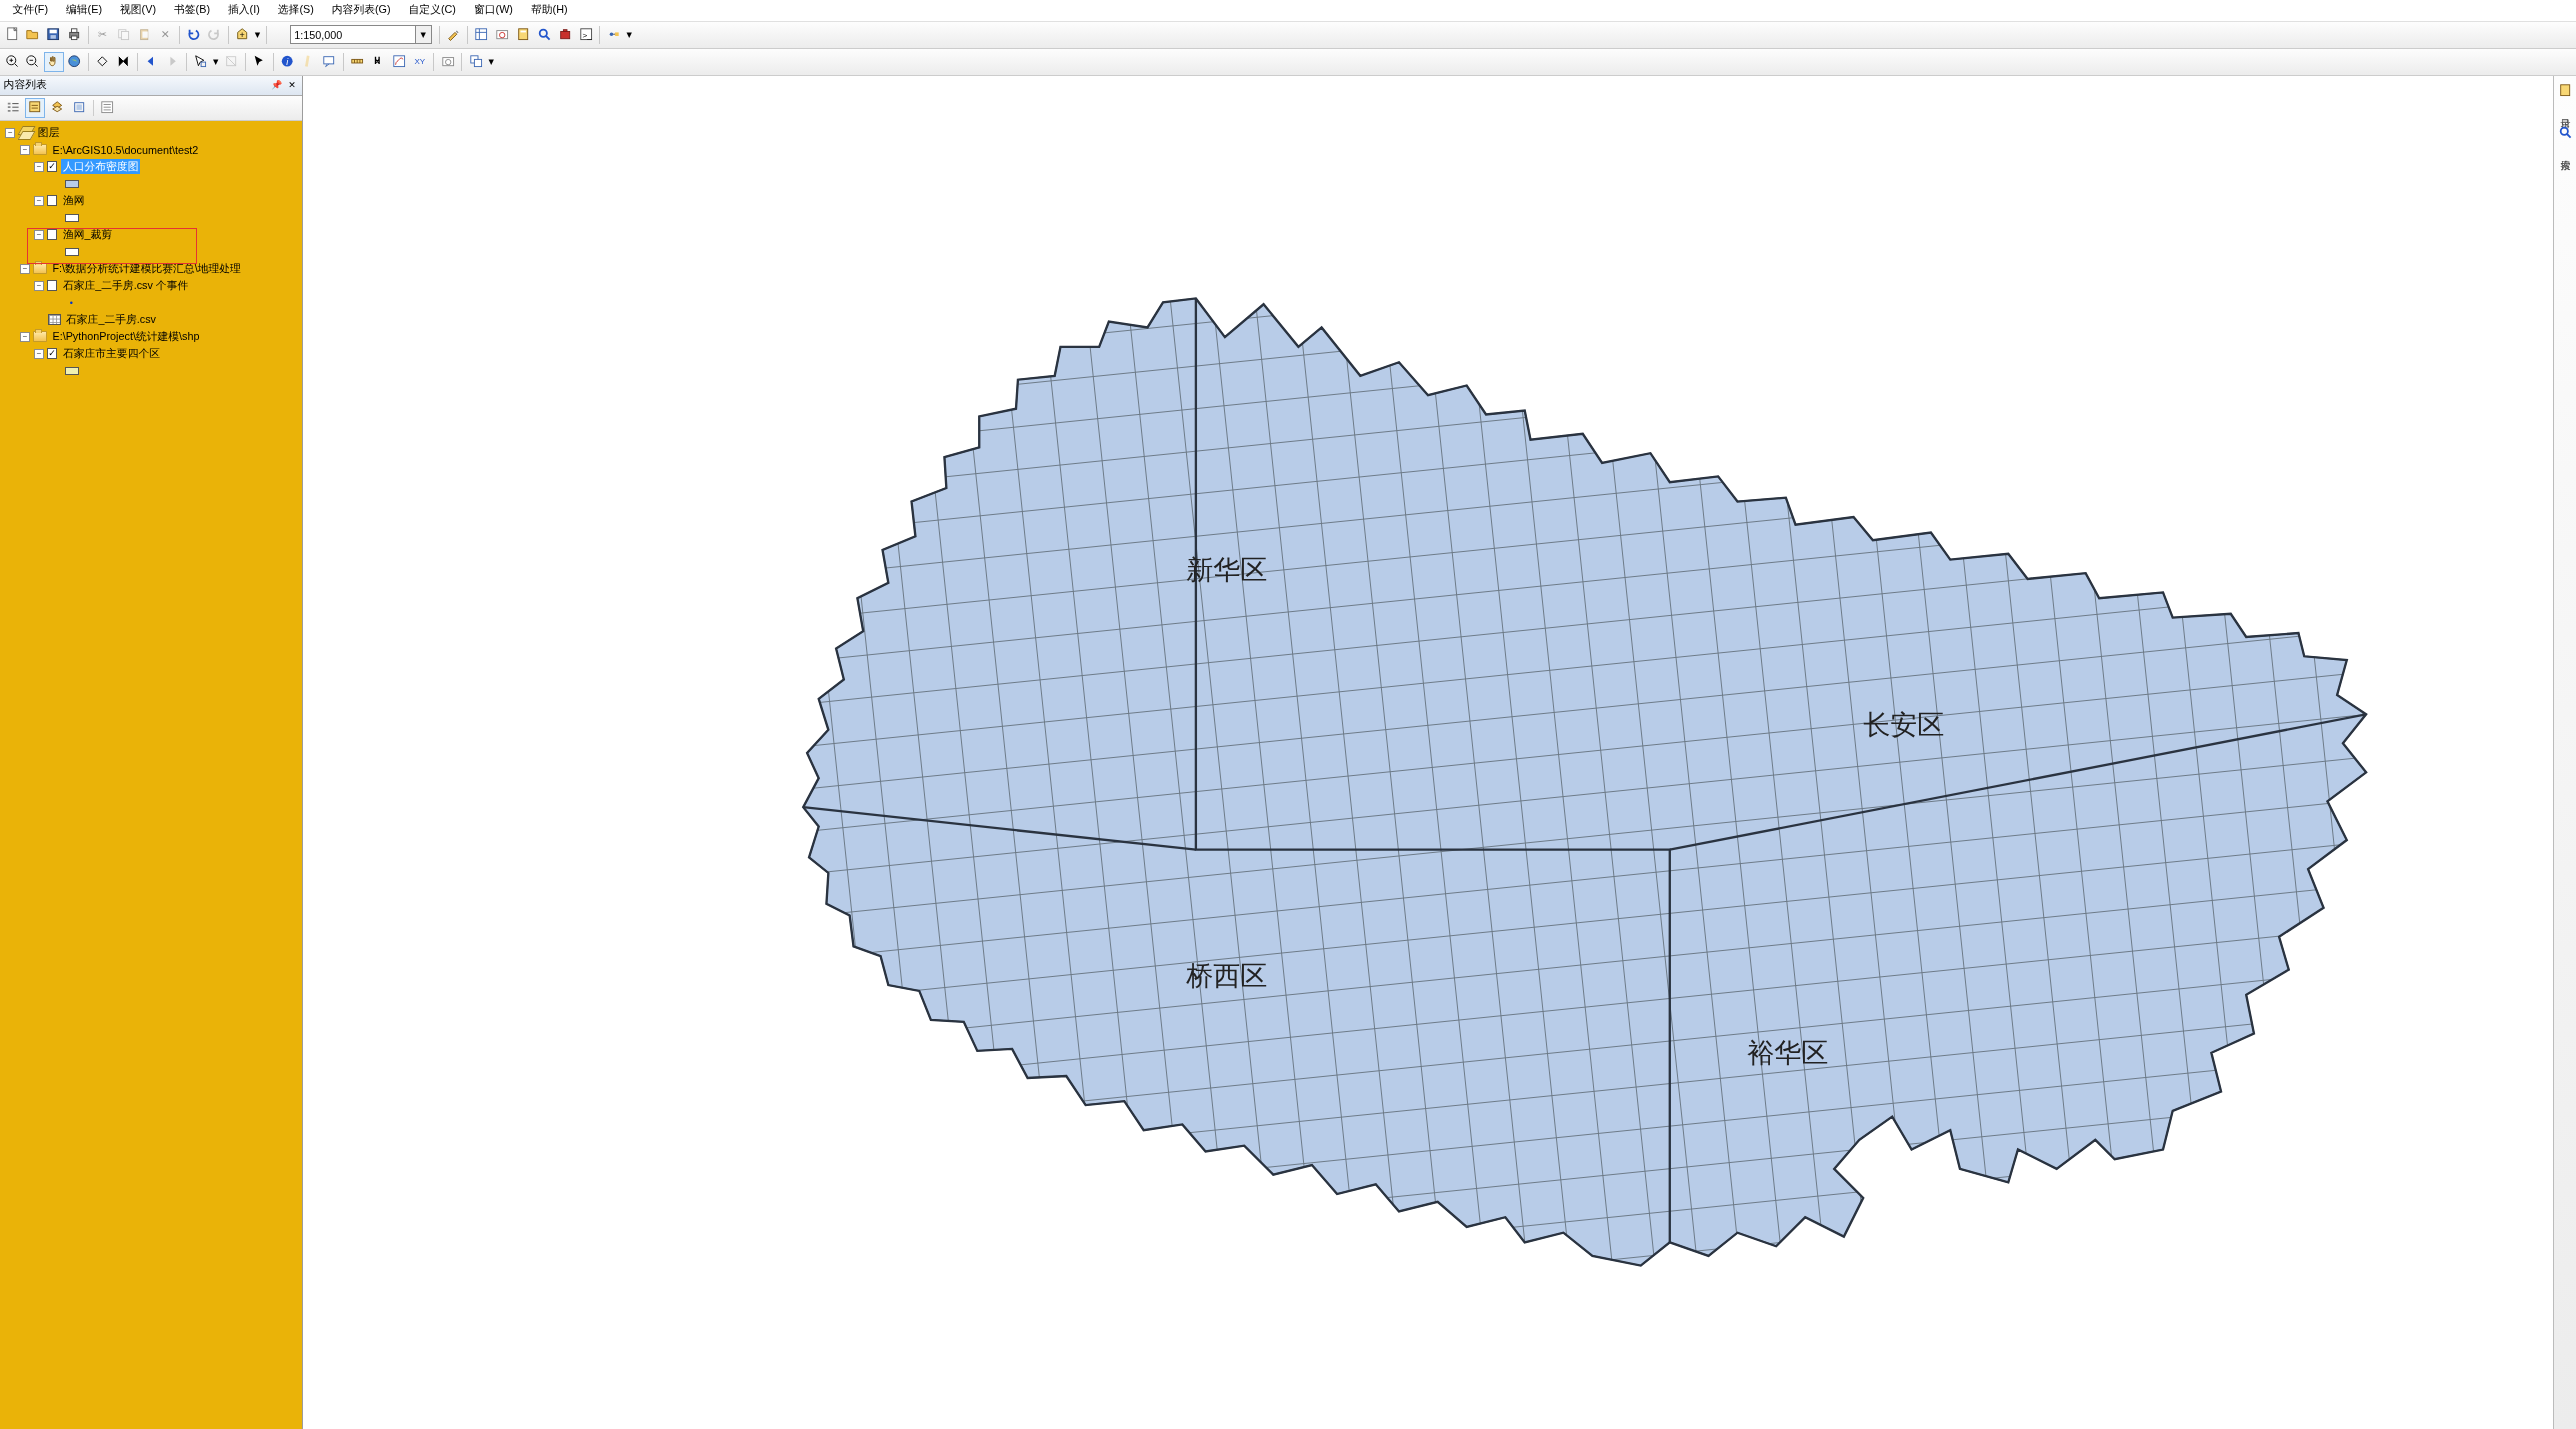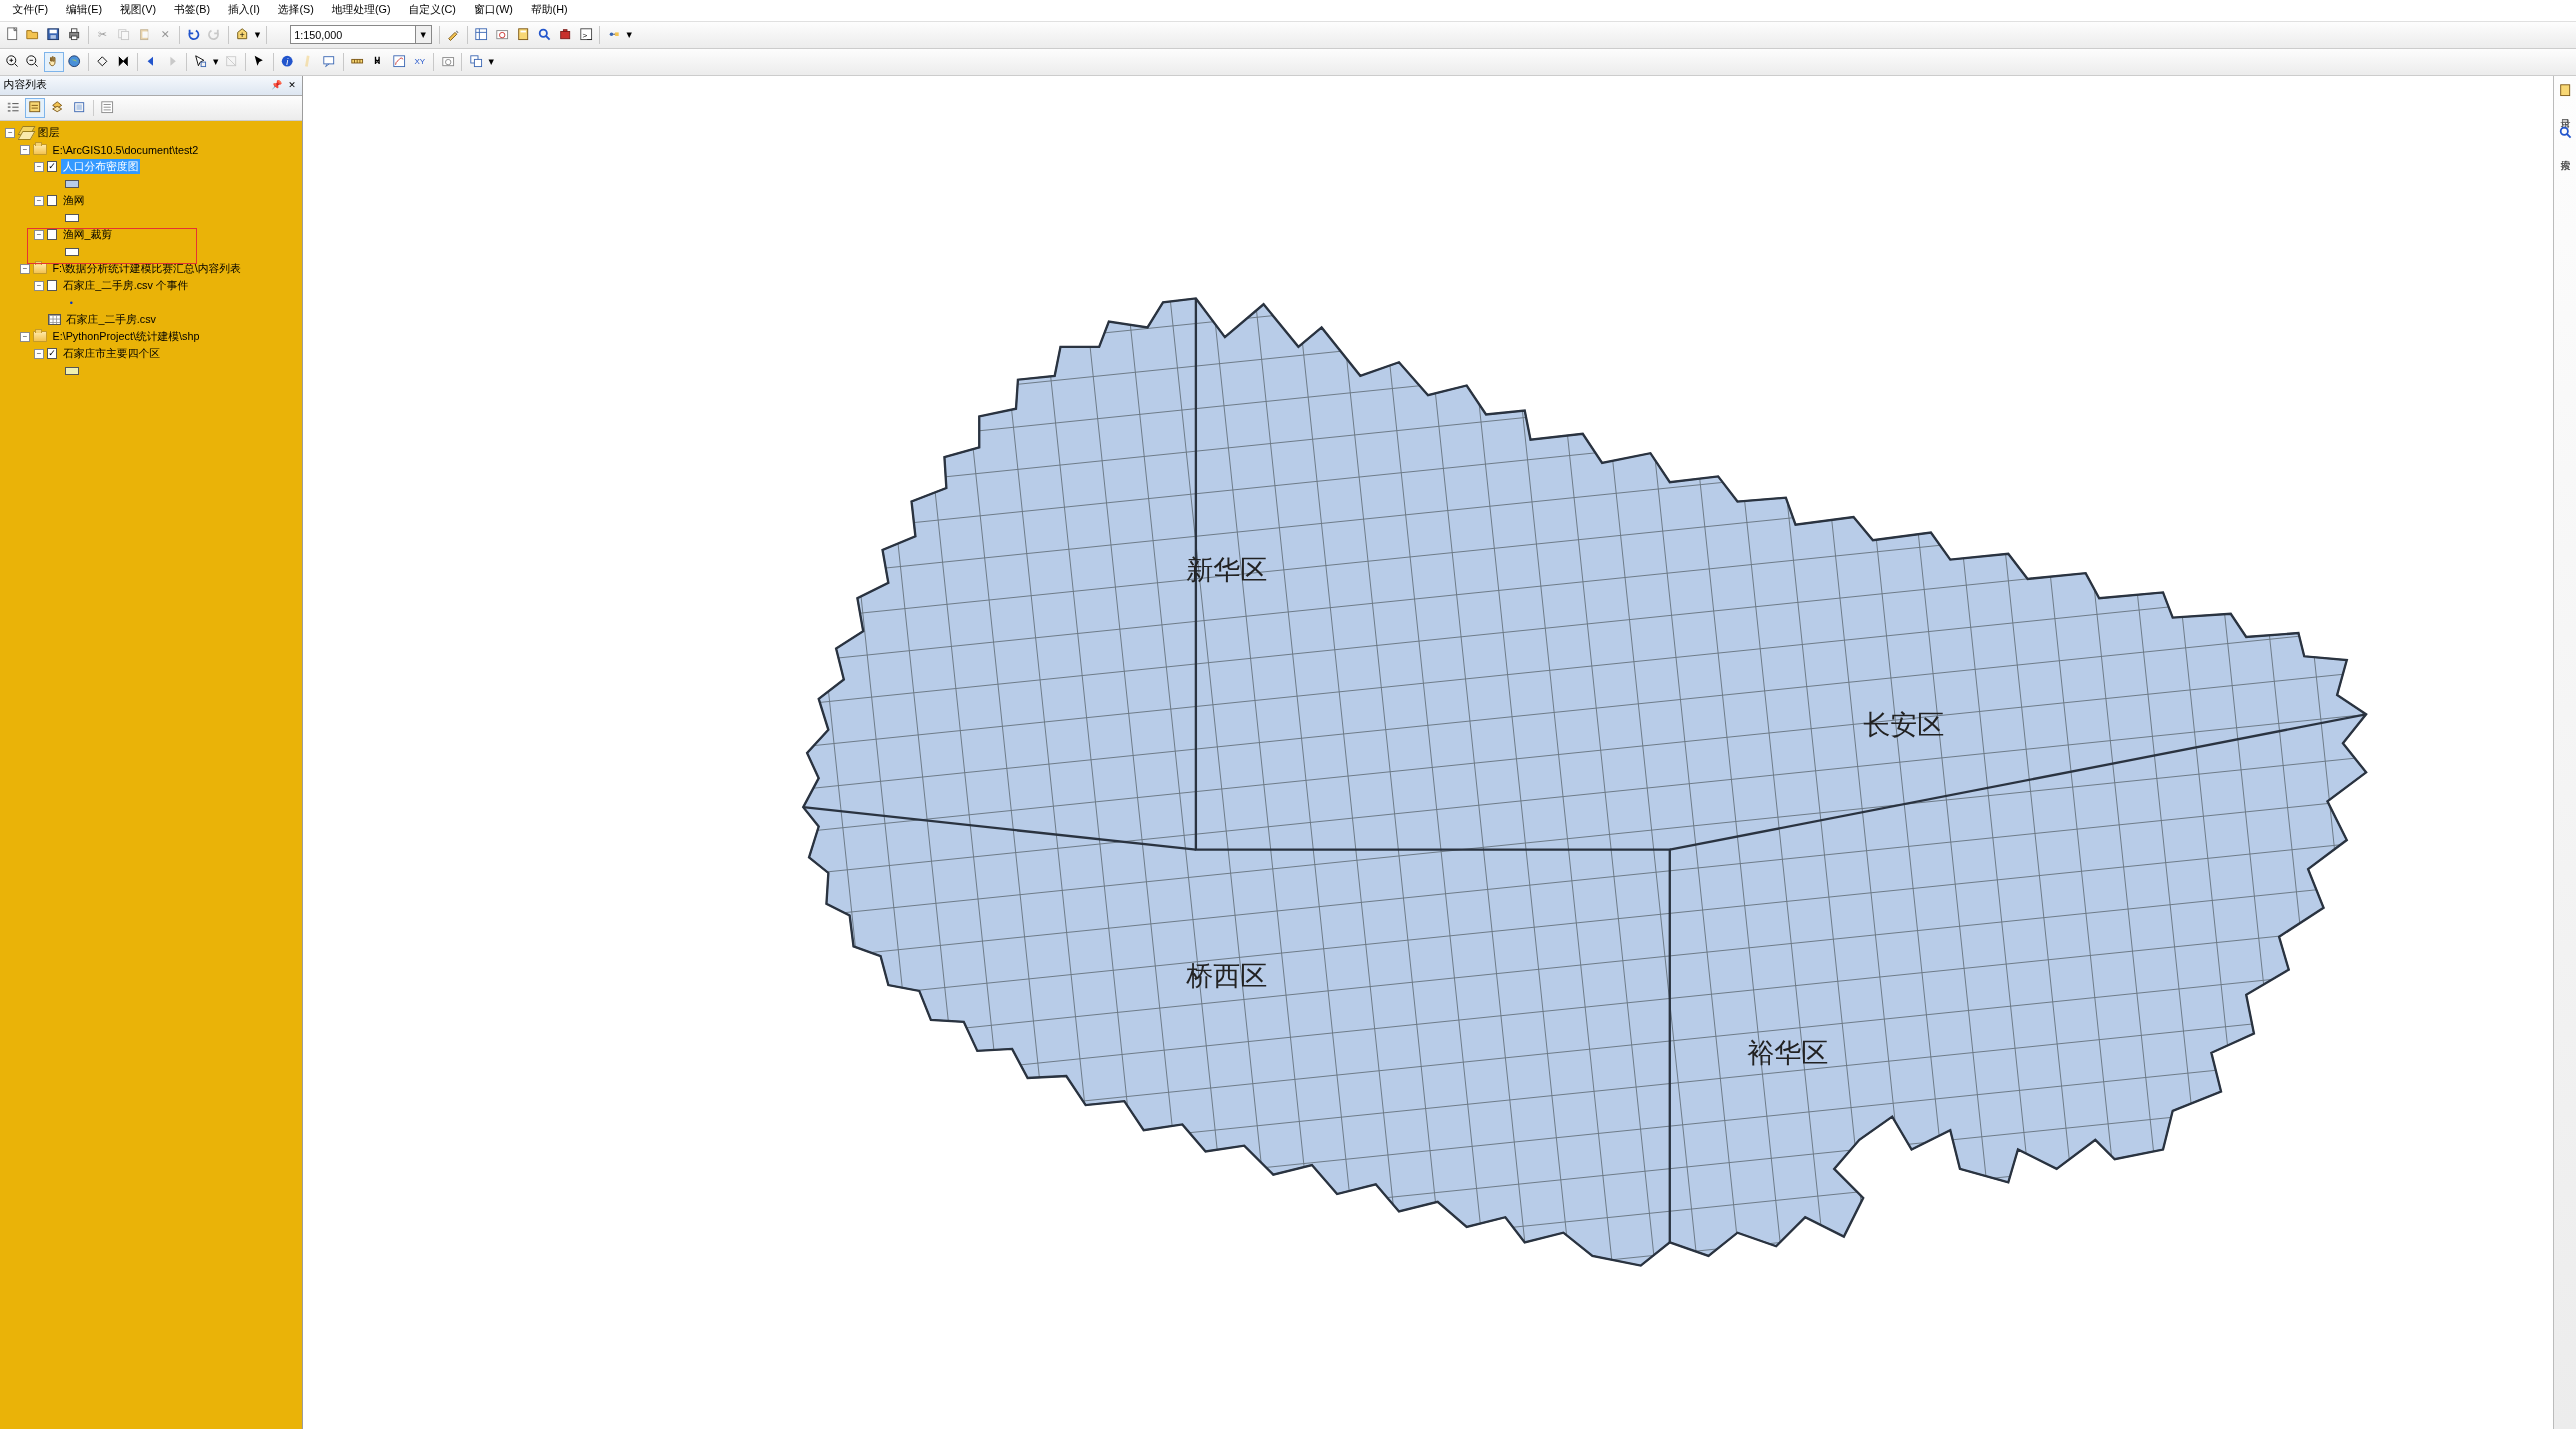--- a/index.html
+++ b/index.html
@@ -167,21 +167,21 @@
 </head>
 <body>
 
 <div class="menubar">
   <div class="menubar-item">文件(F)</div>
   <div class="menubar-item">编辑(E)</div>
   <div class="menubar-item">视图(V)</div>
   <div class="menubar-item">书签(B)</div>
   <div class="menubar-item">插入(I)</div>
   <div class="menubar-item">选择(S)</div>
-  <div class="menubar-item">地理处理(G)</div>
+  <div class="menubar-item">内容列表(G)</div>
   <div class="menubar-item">自定义(C)</div>
   <div class="menubar-item">窗口(W)</div>
   <div class="menubar-item">帮助(H)</div>
 </div>
 
 <div class="toolbar">
   <span class="tool-icon">
       <svg width="14.4" height="14.4" viewBox="0 0 16 16">
         <rect x="3" y="1" width="10" height="13" fill="#fff" stroke="#666"></rect>
         <path d="M10 1 L13 4 L10 4 Z" fill="#ccc" stroke="#666"></path>
@@ -512,21 +512,21 @@
         <span class="label-text">渔网_裁剪</span>
       </div>
       <div class="tree-row">
         <span class="tree-spacer" style="width:65px"></span>
         <span class="swatch white"></span>
       </div>
       <div class="tree-row">
         <span class="tree-spacer" style="width:20px"></span>
         <span class="tree-toggle">−</span>
         <span class="folder-icon"></span>
-        <span class="label-text">F:\数据分析统计建模比赛汇总\内容列表</span>
+        <span class="label-text">F:\数据分析统计建模比赛汇总\地理处理</span>
       </div>
       <div class="tree-row">
         <span class="tree-spacer" style="width:34px"></span>
         <span class="tree-toggle">−</span>
         <span class="chk"></span>
         <span class="label-text">石家庄_二手房.csv 个事件</span>
       </div>
       <div class="tree-row">
         <span class="tree-spacer" style="width:65px"></span>
         <span class="dot-sym">•</span>

